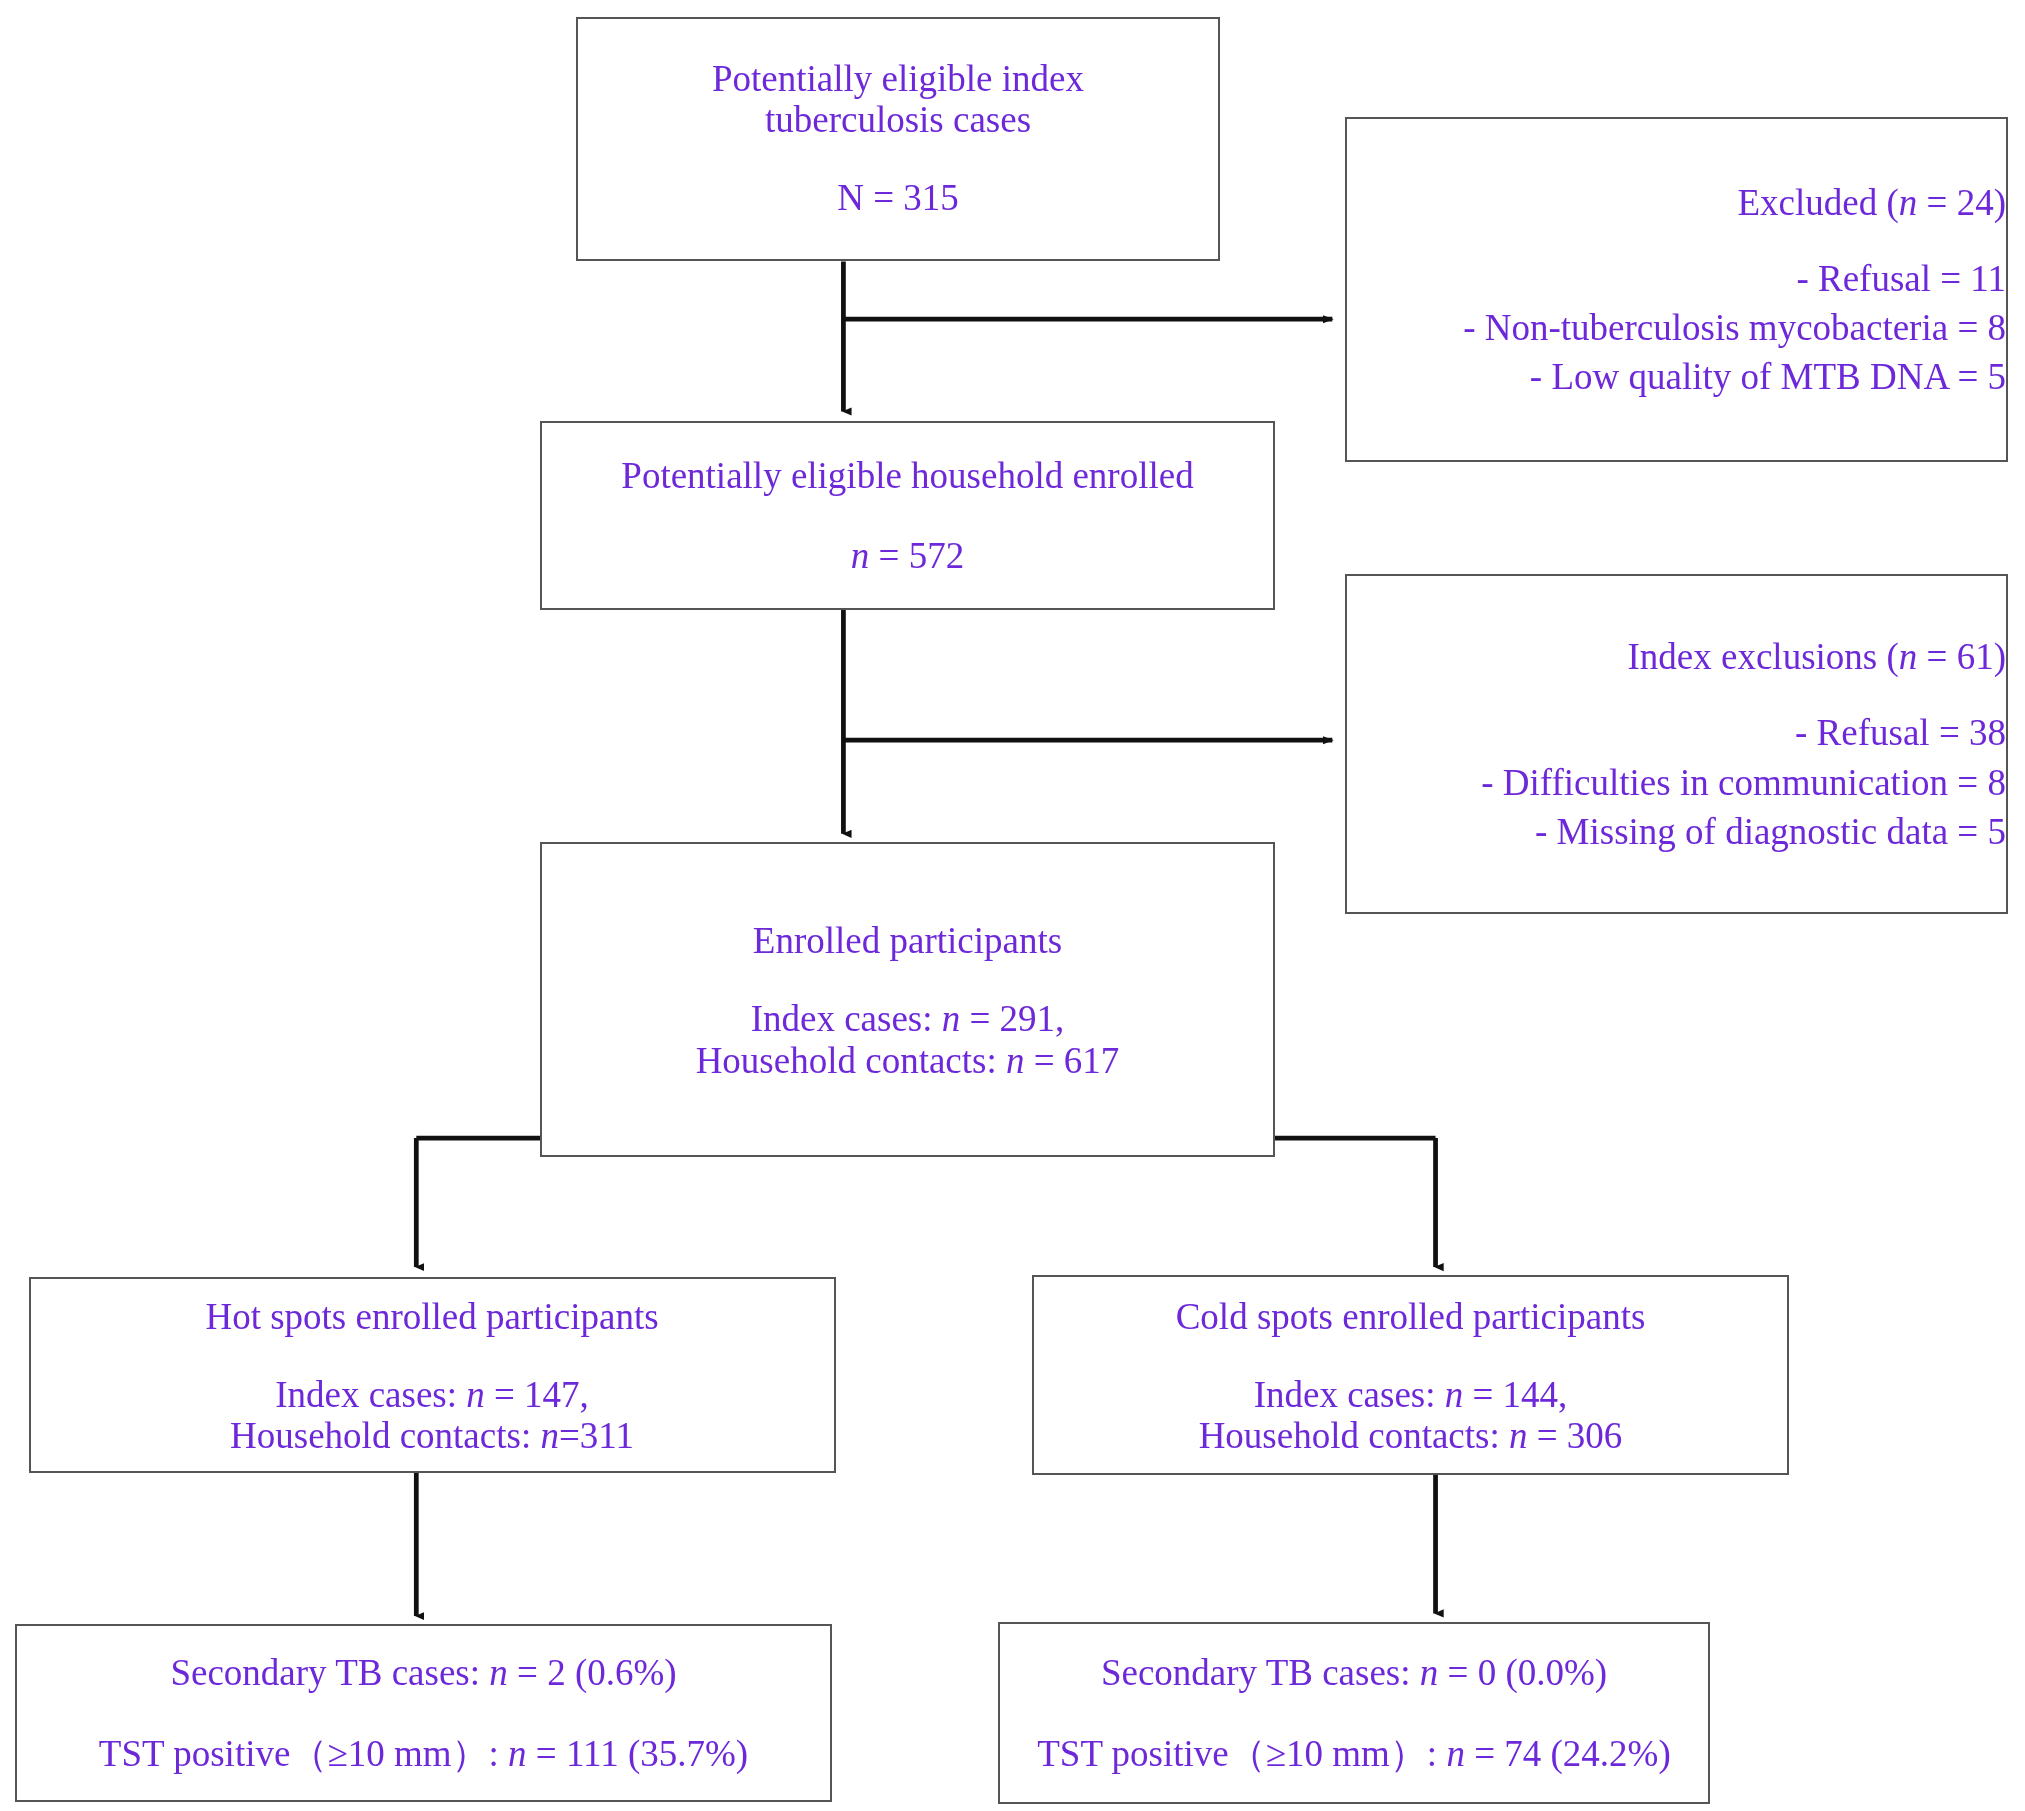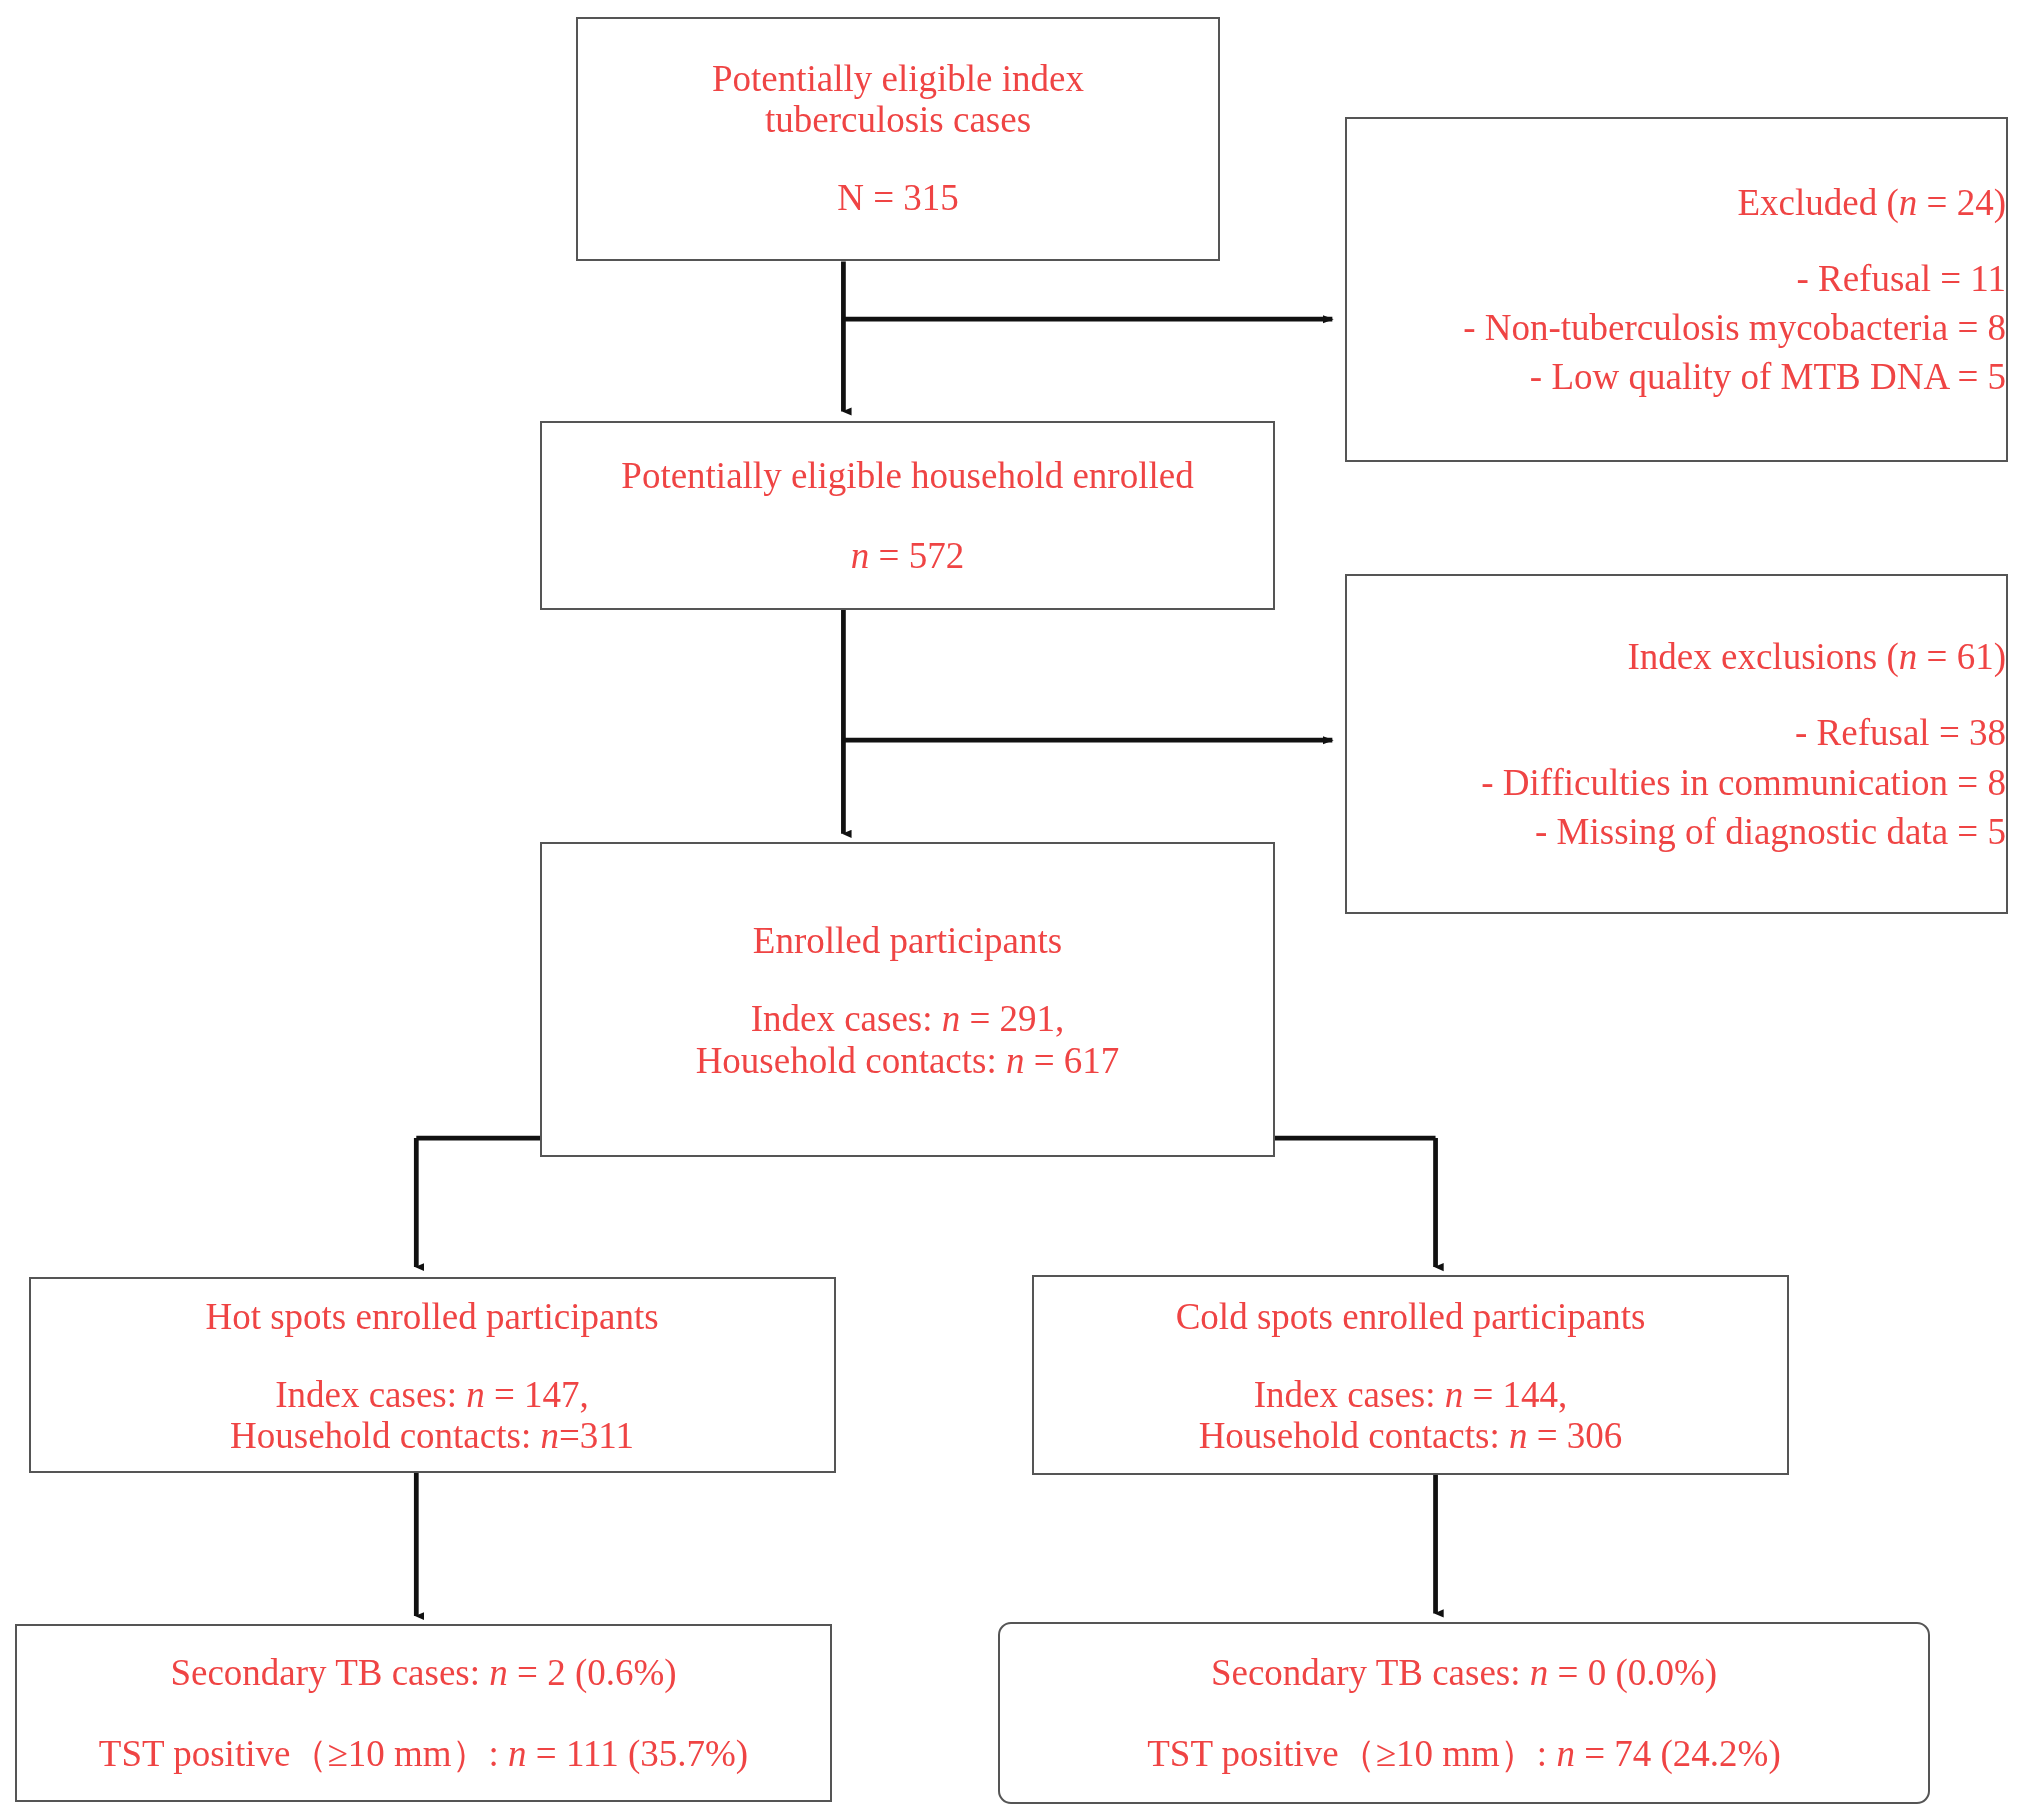--- a/index.html
+++ b/index.html
@@ -25,21 +25,21 @@
     flex-direction: column;
     justify-content: center;
     z-index: 2;
   }
   .node.center { align-items: center; text-align: center; }
   .node.left   { align-items: flex-end; text-align: left; padding-left: 30px; }
   .line {
     font-size: 37px;
     line-height: 1.22;
     white-space: nowrap;
-    color: #ef4444;
+    color: #6d28d9;
   }
   .line.gap-above { margin-top: 35px; }
   .line.tight { line-height: 1.12; }
   .line.bullet { margin-top: 4.1px; }
   .line.bullet-first { margin-top: 31px; margin-left: 24px; }
   .ital { font-style: italic; }
   svg.connectors {
     position: absolute;
     left: 0; top: 0;
     width: 2025px;
@@ -49,21 +49,21 @@
   }
   
   #node-index-cases      { left: 576px;  top: 17px;   width: 644px;  height: 244px; }
   #node-excluded         { left: 1345px; top: 117px;  width: 663px;  height: 345px; }
   #node-household        { left: 540px;  top: 421px;  width: 735px; height: 189px; }
   #node-index-exclusions { left: 1345px; top: 574px;  width: 663px;  height: 340px; }
   #node-enrolled         { left: 540px;  top: 842px; width: 735px; height: 315px; }
   #node-hot              { left: 28.5px;   top: 1277px; width: 807px; height: 196px; }
   #node-cold             { left: 1032px; top: 1275px; width: 757px; height: 200px; }
   #node-hot-results      { left: 15px;   top: 1624px; width: 817px; height: 178px; }
-  #node-cold-results     { left: 998px; top: 1622px; width: 932px; height: 182px; border-radius: 13px; }
+  #node-cold-results     { left: 998px; top: 1622px; width: 712px; height: 182px; }
 </style>
 </head>
 <body>
 
 <div id="canvas">
 
   <svg class="connectors" viewBox="0 0 2982 2667">
     <defs>
       <marker id="arrowDown" markerWidth="18" markerHeight="18" refX="6" refY="12" orient="auto" markerUnits="userSpaceOnUse">
         <path d="M0,0 L12,0 L6,14 Z" fill="#111111"></path>

